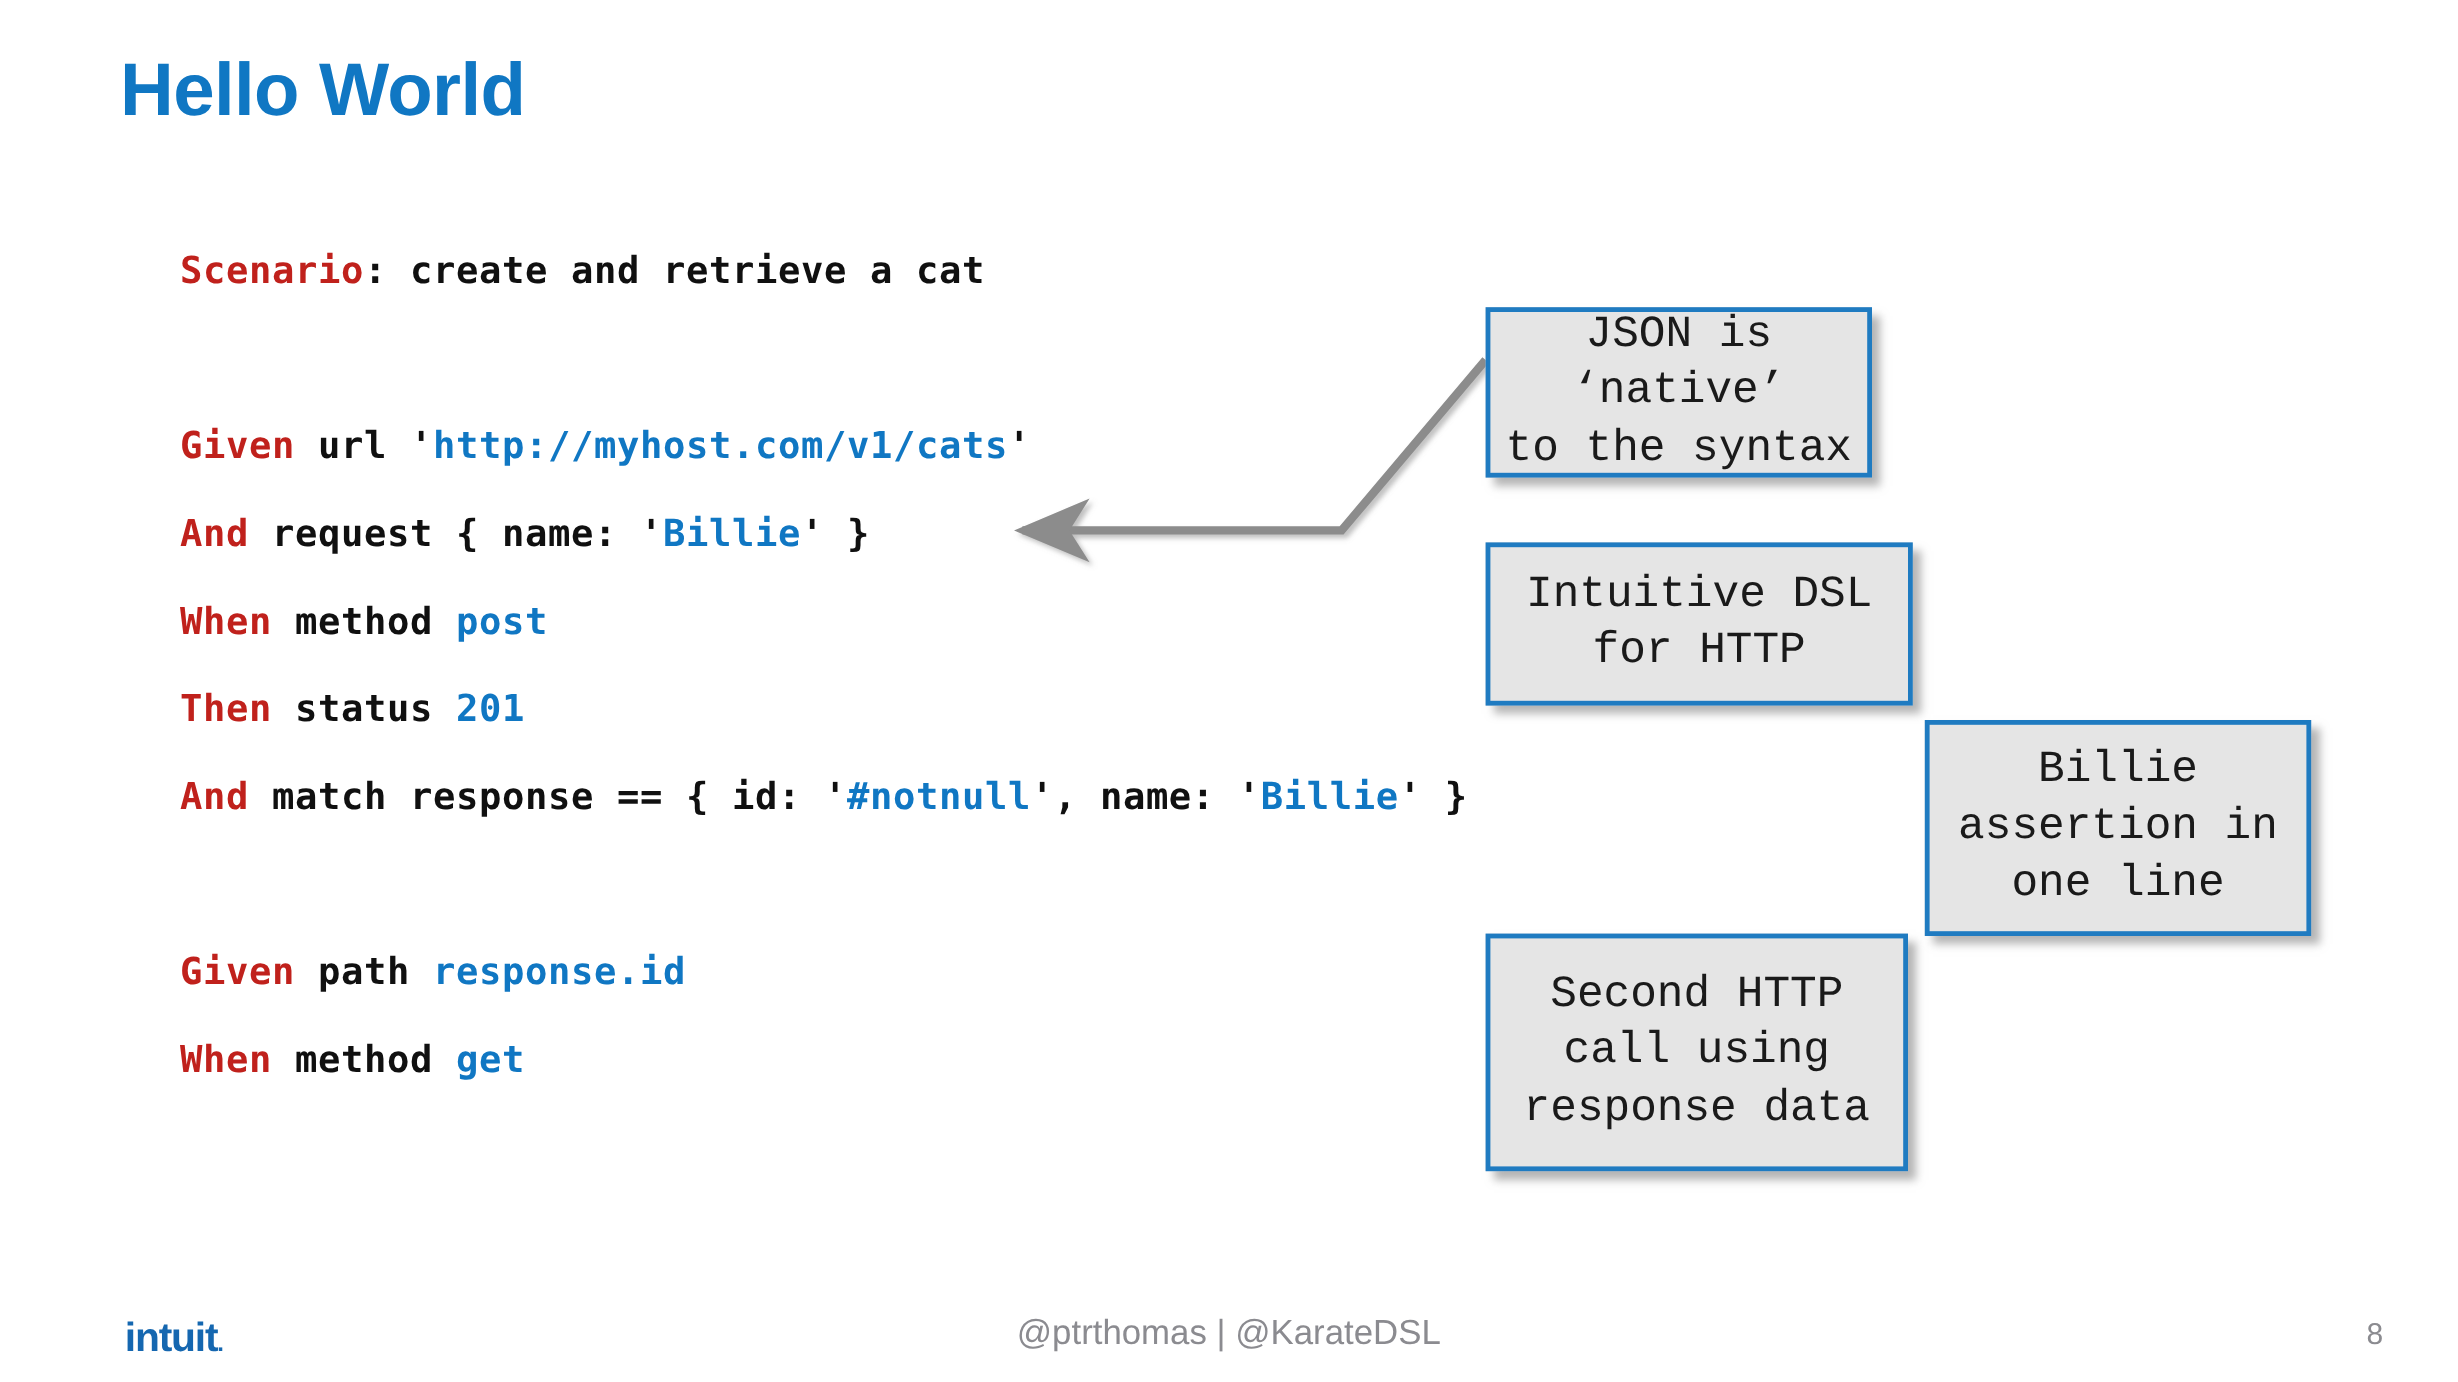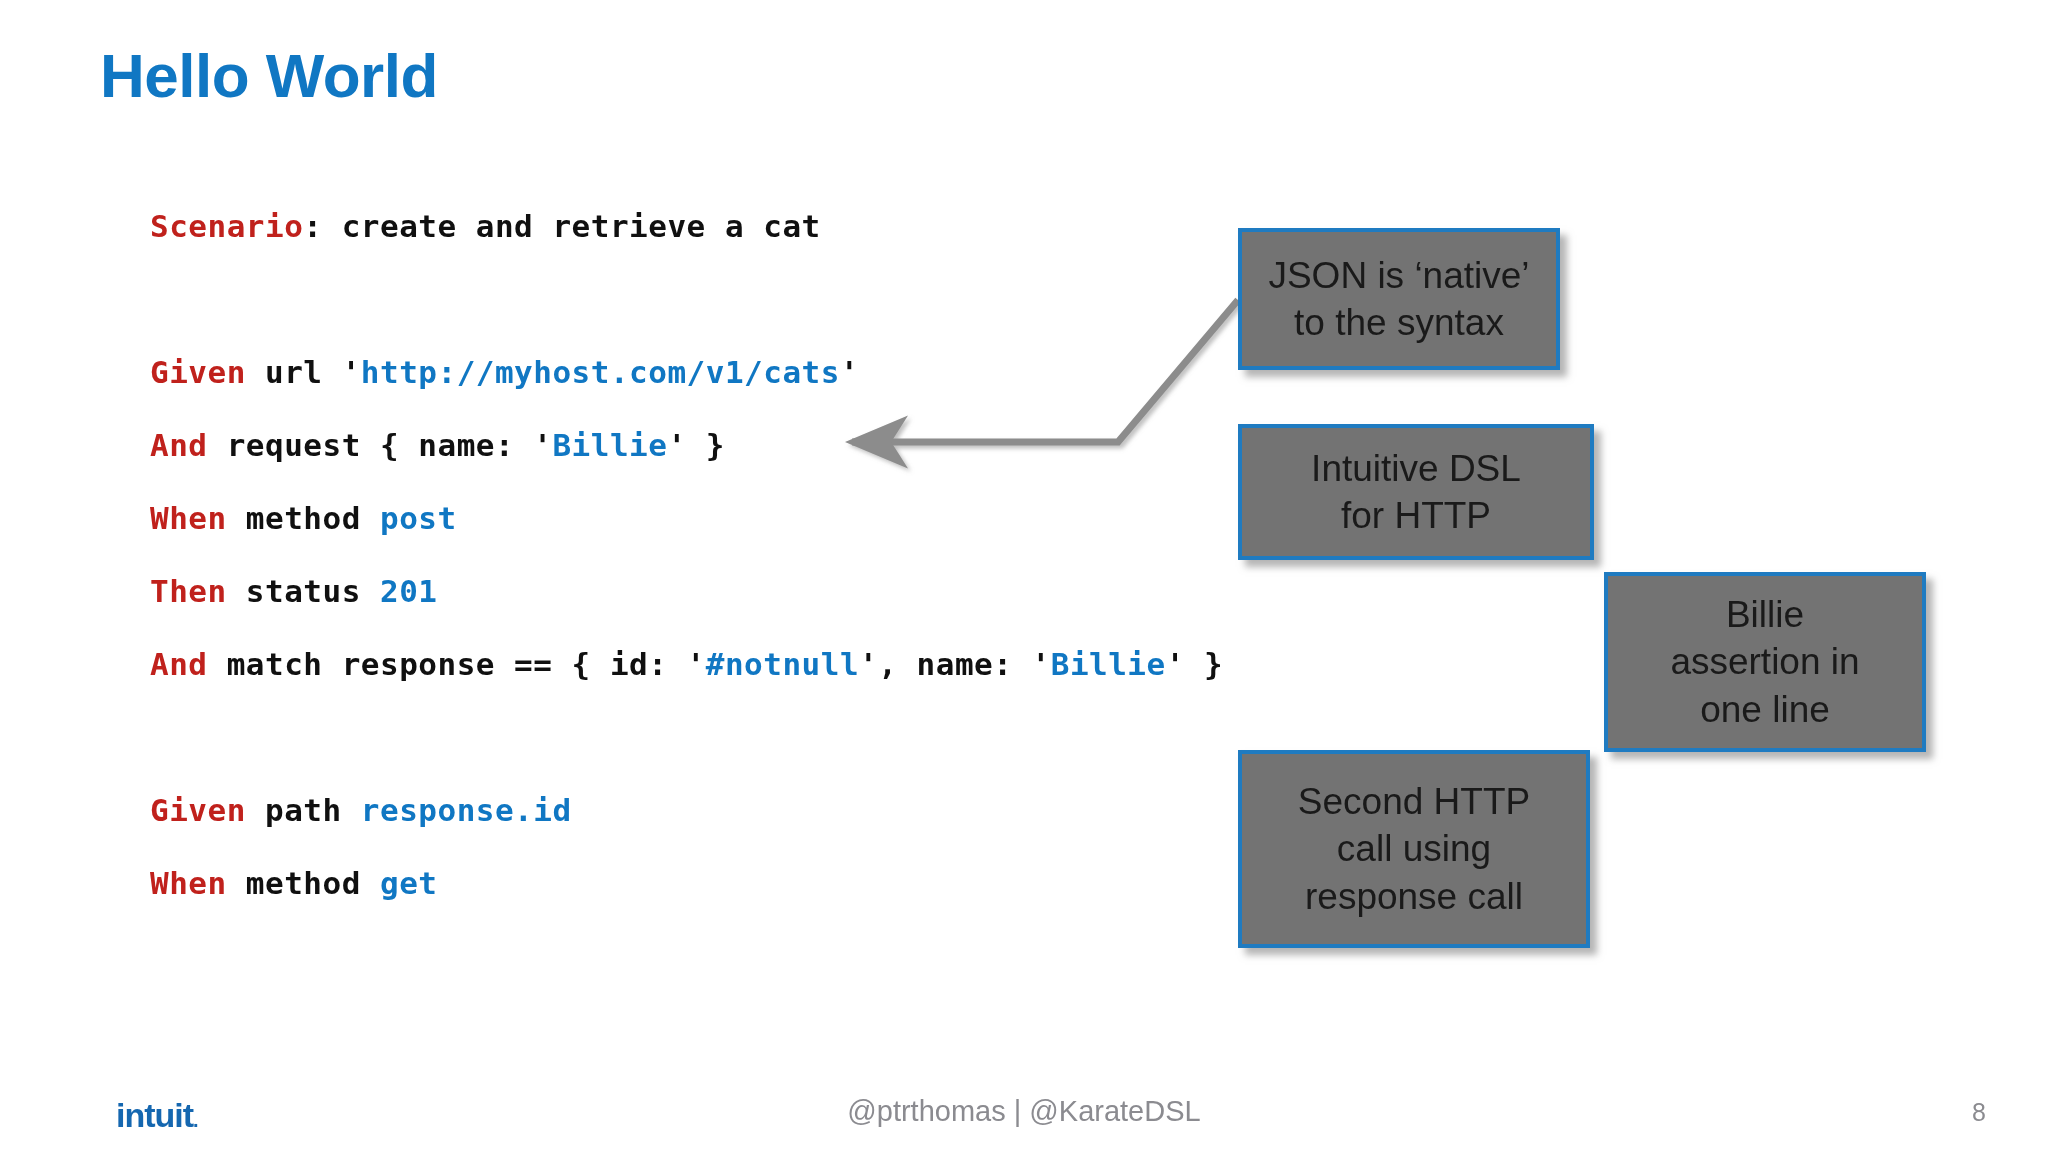--- a/index.html
+++ b/index.html
@@ -41,33 +41,34 @@
     letter-spacing:0.5px;
   }
   .code-line.blank{height:73px;}
   .kw{color:#C0211C;}
   .str{color:#1077C3;}
   .plain{color:#101010;}
 
   
   .callout{
     position:absolute;
-    background:#737373;
+    background:#e5e5e5;
     border:4px solid #1F7BC1;
     box-sizing:border-box;
     box-shadow:7px 7px 7px rgba(120,120,120,0.55);
     display:flex;
     align-items:center;
     justify-content:center;
     text-align:center;
     color:#1a1a1a;
-    font-family:Liberation Sans, sans-serif;
+    font-family:Liberation Mono, monospace;
     font-size:37px;
     line-height:1.28;
     padding:6px 10px;
+    margin-top:28px;
   }
   .callout span{display:block;}
 
   
   .arrows{position:absolute;left:0;top:0;width:2048px;height:1152px;pointer-events:none;}
 
   
   .footer-handle{
     position:absolute;
     left:0; right:0;
@@ -86,21 +87,20 @@
   }
   .logo{
     position:absolute;
     left:104px; top:1098px;
     font-size:34px;
     font-weight:bold;
     color:#1567B0;
     font-family:"Liberation Sans", sans-serif;
     letter-spacing:-1px;
     line-height:1;
-    margin-left:12px;
   }
   .logo .tail{font-size:20px;color:#1567B0;}
 </style>
 </head>
 <body>
 
 <div class="slide">
 
   <div class="title">Hello World</div>
 
@@ -153,21 +153,21 @@
         <div>
           <span>Billie</span>
           <span>assertion in</span>
           <span>one line</span>
         </div>
       </div>
       <div class="callout" style="left: 1238px; top: 750px; width: 352px; height: 198px;">
         <div>
           <span>Second HTTP</span>
           <span>call using</span>
-          <span>response call</span>
+          <span>response data</span>
         </div>
       </div>
     </div>
 
   <div class="logo"><span>intuit</span><span class="tail">.</span></div>
 
   <div class="footer-handle">@ptrthomas | @KarateDSL</div>
   <div class="page-num">8</div>
 
 </div>

